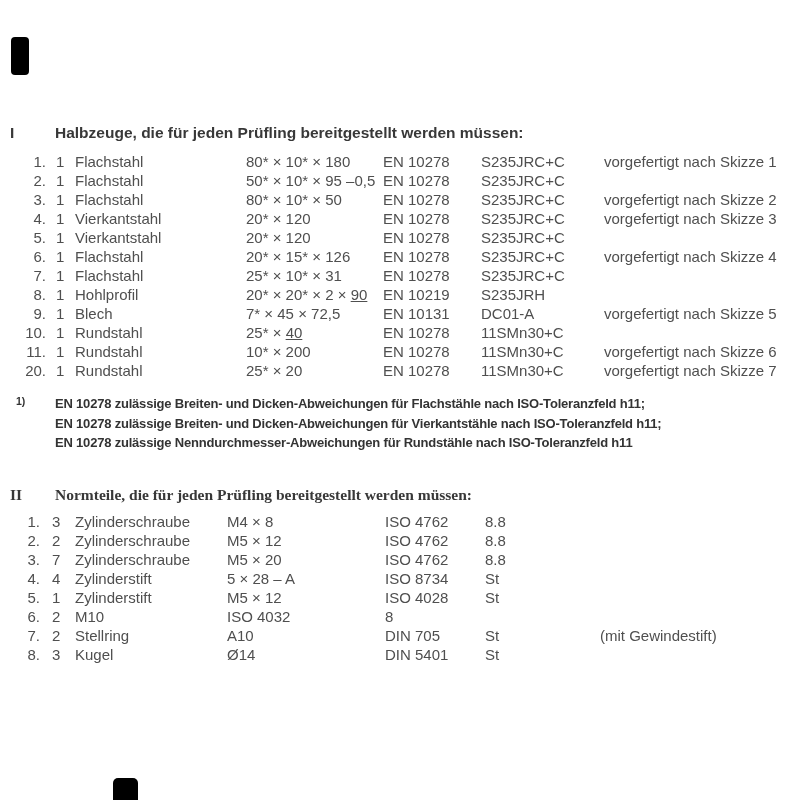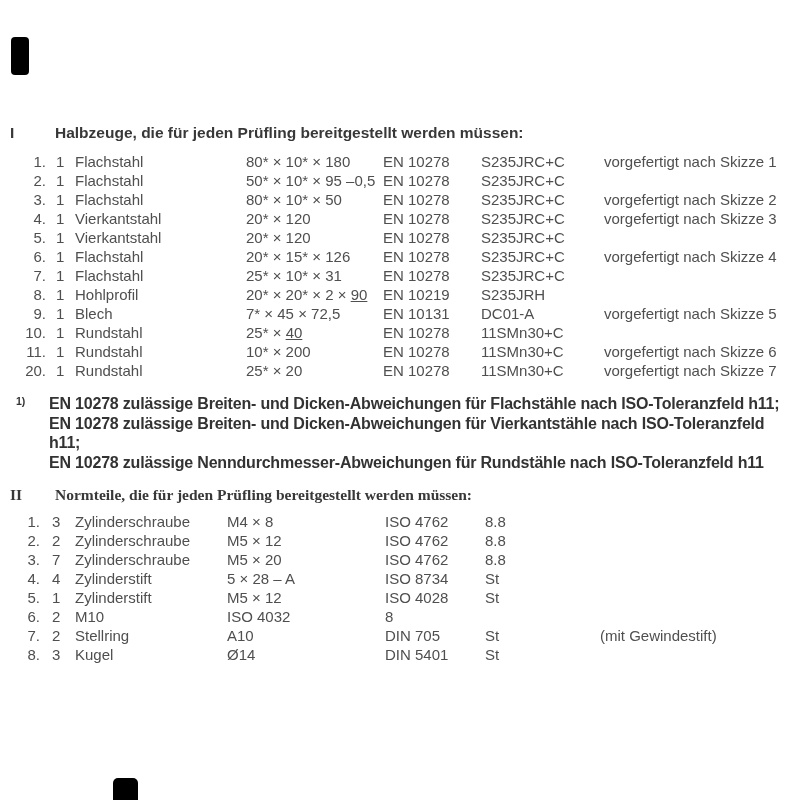--- a/index.html
+++ b/index.html
@@ -23,21 +23,21 @@
   #tbl2 .row{grid-template-columns:40px 35px 152px 158px 100px 115px 1fr;}
   .cell{white-space:nowrap;}
   .c-no{text-align:right;}
   #tbl1 .c-qty{padding-left:10px;}
   #tbl2 .c-qty{padding-left:12px;}
   .u{text-decoration:underline;}
 
   
   .footnote{position:absolute;top:394px;left:0;width:800px;color:#333333;font-weight:bold;}
   .fn-marker{position:absolute;left:16px;top:1px;font-size:10.5px;}
-  .fn-lines{position:absolute;left:49px;top:0;width:742px;font-size:16px;
+  .fn-lines{position:absolute;left:55px;top:0;width:742px;font-size:13px;
             line-height:19.5px;letter-spacing:-0.2px;}
 
   
   .scan-mark{position:absolute;background:#000000;}
   .scan-mark-top{left:11px;top:37px;width:18px;height:38px;border-radius:4px;}
   .scan-mark-bottom{left:113px;top:778px;width:25px;height:30px;border-radius:5px;}
 </style>
 </head>
 <body>
 

